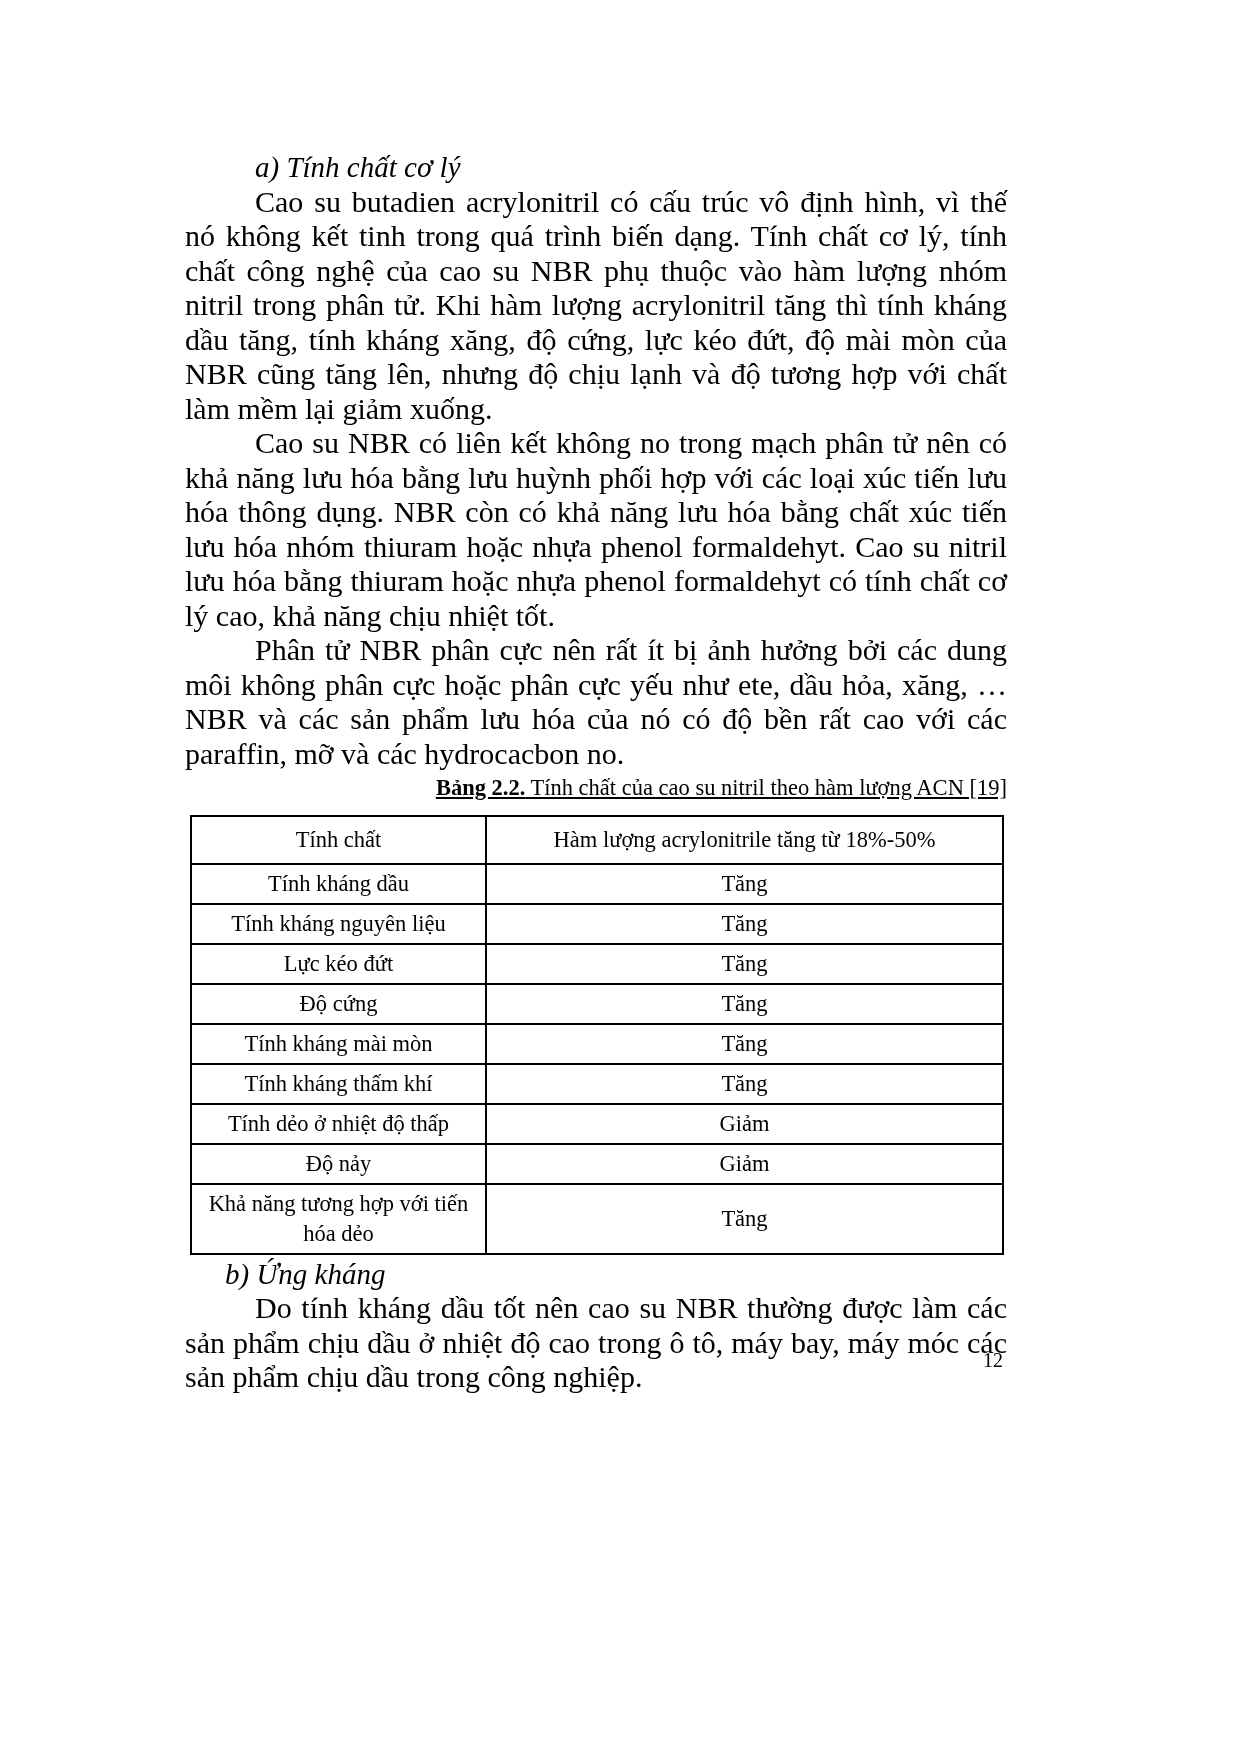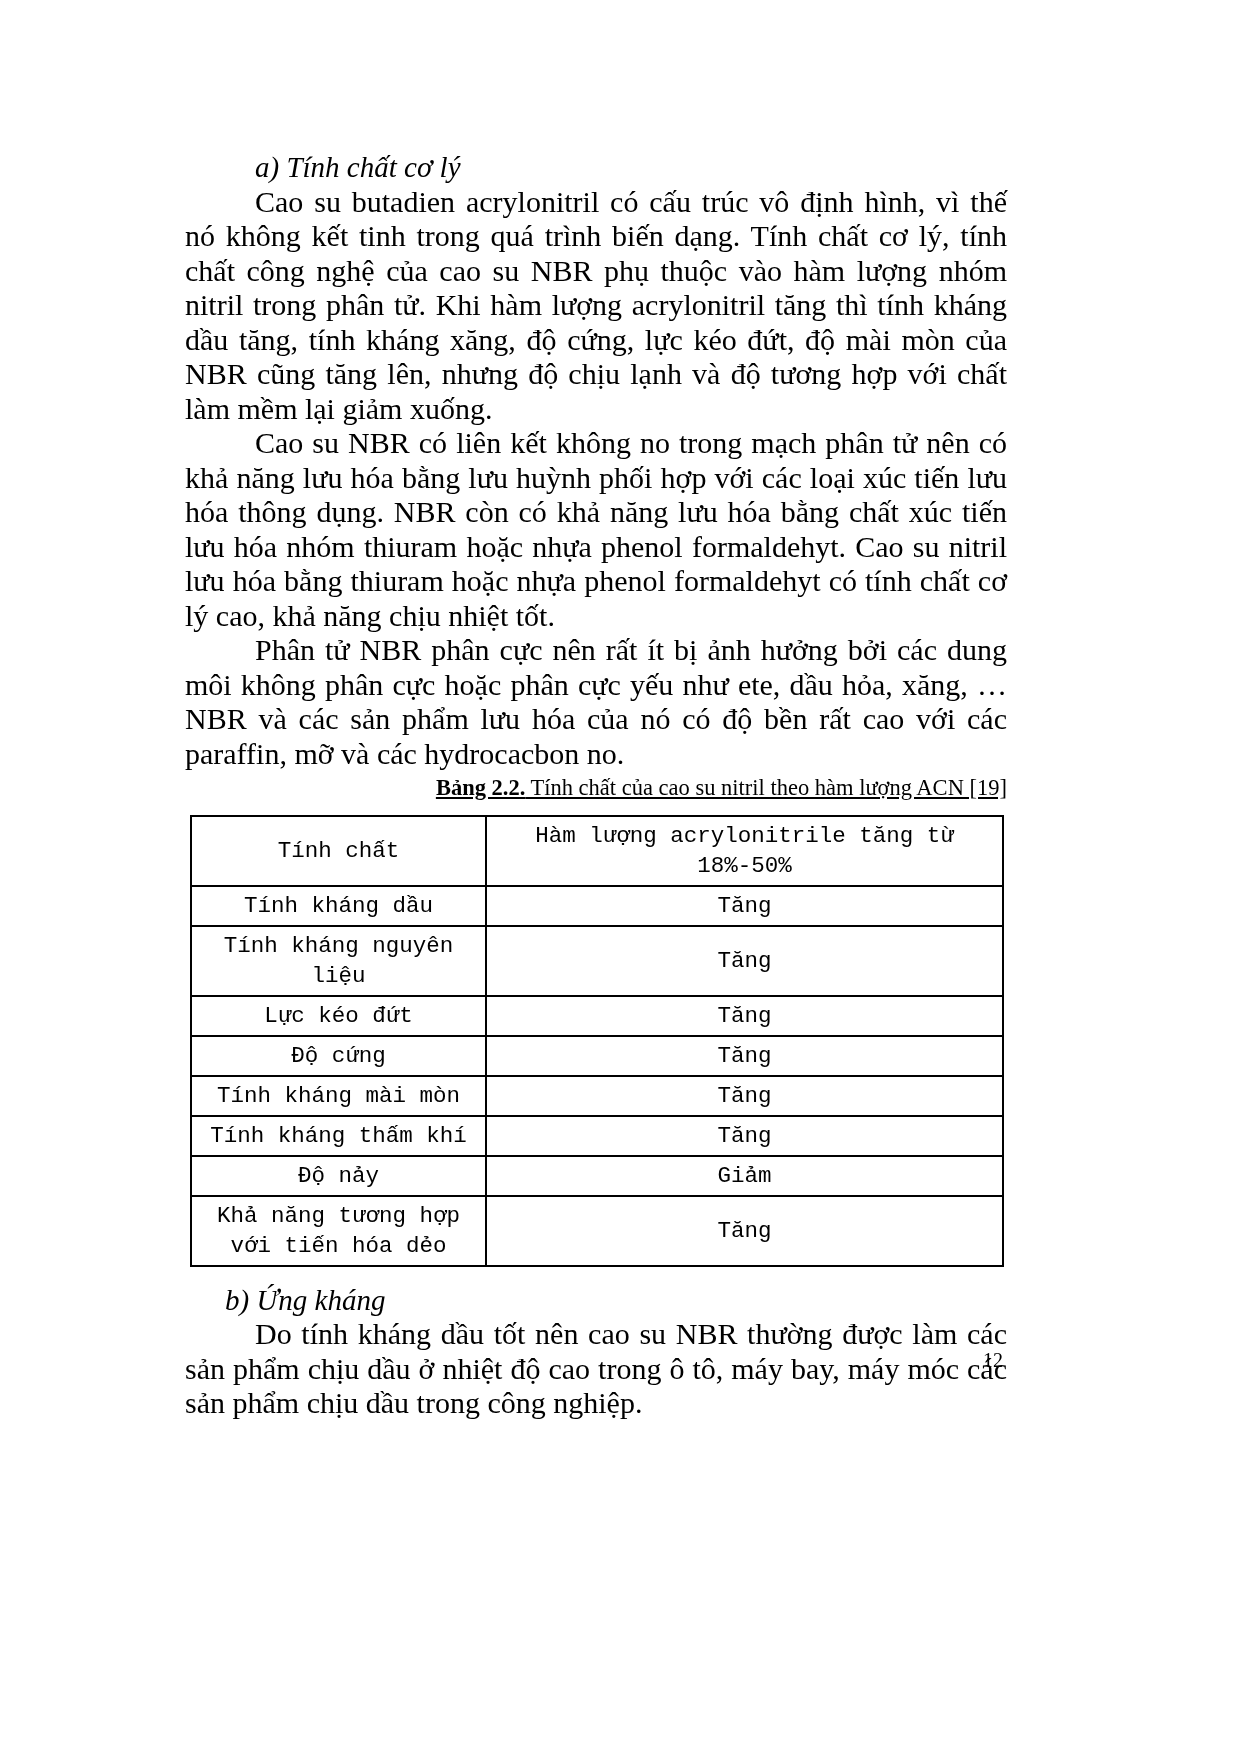--- a/index.html
+++ b/index.html
@@ -41,23 +41,22 @@
     font-size: 22.5px;
     line-height: 34.5px;
     text-align: right;
     text-indent: 0;
     margin: 0;
     text-decoration: underline;
   }
   table.props {
     border-collapse: collapse;
     width: 812px;
-    margin: 9px 0 16px 5px;
+    margin: 9px 0 2px 5px;
     table-layout: fixed;
-    font-family: Liberation Mono, monospace;
   }
   table.props th, table.props td {
     border: 2px solid #000000;
     font-size: 22.5px;
     font-weight: normal;
     text-align: center;
     vertical-align: middle;
     padding: 4px 10px;
     line-height: 30px;
   }
@@ -115,20 +114,24 @@
     </tr>
     <tr>
       <td>Tính kháng mài mòn</td>
       <td>Tăng</td>
     </tr>
     <tr>
       <td>Tính kháng thấm khí</td>
       <td>Tăng</td>
     </tr>
     <tr>
+      <td>Tính dẻo ở nhiệt độ thấp</td>
+      <td>Giảm</td>
+    </tr>
+    <tr>
       <td>Độ nảy</td>
       <td>Giảm</td>
     </tr>
     <tr>
       <td>Khả năng tương hợp với tiến hóa dẻo</td>
       <td>Tăng</td>
     </tr>
   </tbody>
     </table>
 

